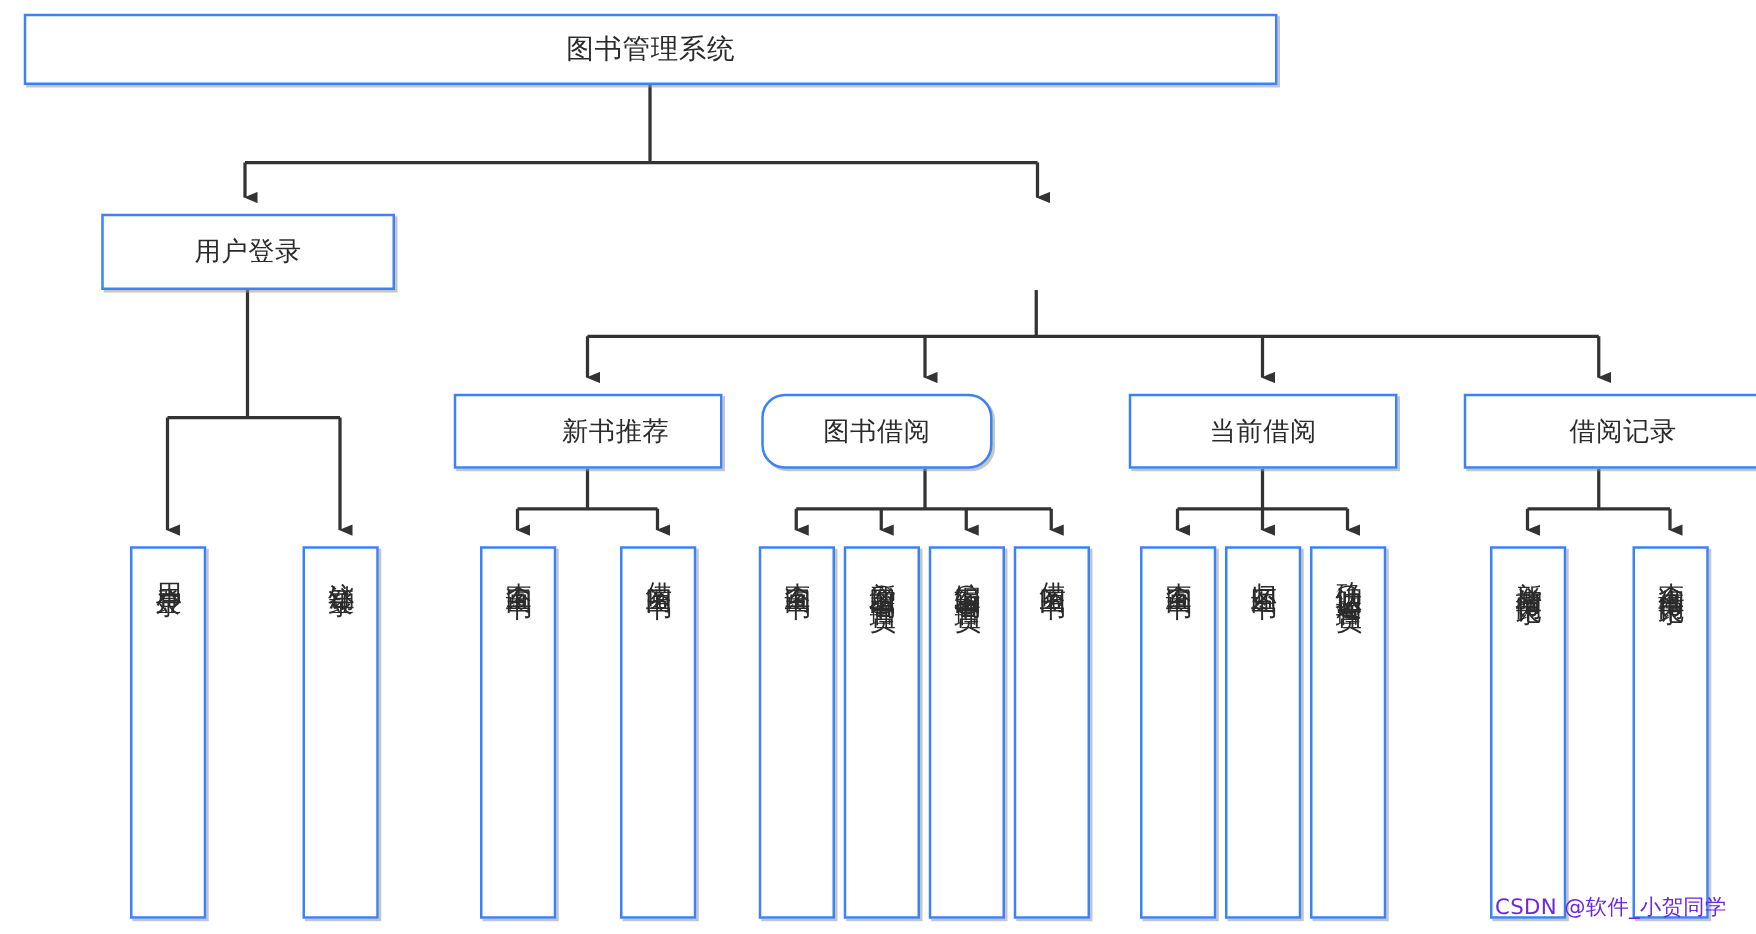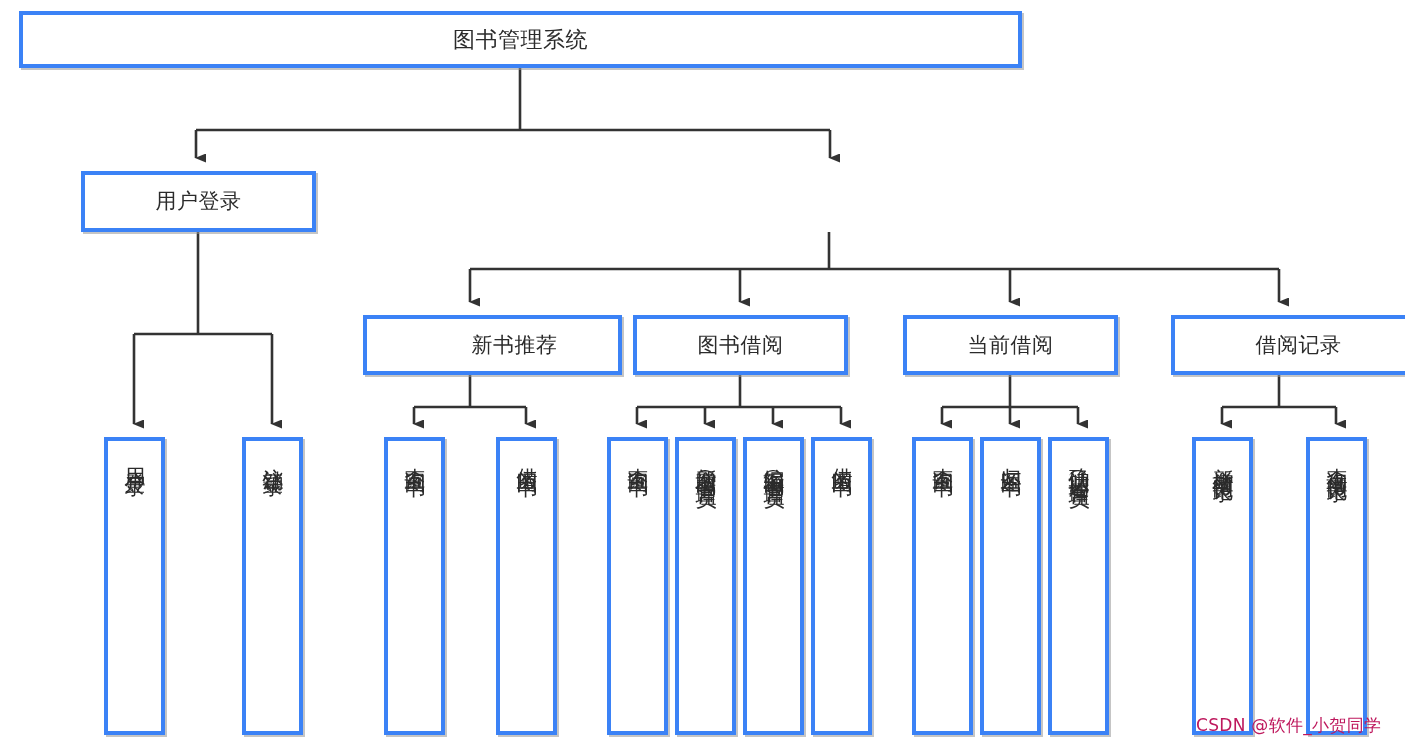--- a/index.html
+++ b/index.html
@@ -21,21 +21,21 @@
     position: absolute;
     left: 0;
     top: 0;
     width: 1405px;
     height: 747px;
   }
   .node {
     position: absolute;
     box-sizing: border-box;
     background: #ffffff;
-    border: 4px solid #3b82f6;
+    border: 2px solid #3b82f6;
     box-shadow: 2px 2px 0 0 rgba(150,150,150,0.55);
     display: flex;
     align-items: center;
     justify-content: center;
     z-index: 3;
   }
   .node-label {
     color: #2b2b2b;
     font-size: 21px;
     line-height: 1.05;
@@ -54,21 +54,21 @@
     letter-spacing: 3px;
     line-height: 1;
     font-size: 21px;
   }
   .node.root .node-label { font-size: 22px; }
   #watermark {
     position: absolute;
     left: 1196px;
     top: 714px;
     font-size: 17px;
-    color: #be185d;
+    color: #6d28d9;
     white-space: nowrap;
     z-index: 5;
     letter-spacing: 0.3px;
   }
 </style>
 </head>
 <body>
 
 <div id="diagram-root">
 
@@ -124,24 +124,24 @@
   </svg>
 
   <div class="node root" style="left:19px; top:11px; width:1003px; height:57px;">
     <span class="node-label">图书管理系统</span>
   </div>
 
   <div class="node" style="left:81px; top:171px; width:235px; height:61px;">
     <span class="node-label">用户登录</span>
   </div>
 
-  <div class="node" style="left:363px; top:315px; width:259px; height:60px;padding-left:44px;">
+  <div class="node" style="left:363px; top:315px; width:215px; height:60px;padding-left:44px;">
     <span class="node-label">新书推荐</span>
   </div>
-  <div class="node" style="left:633px; top:315px; width:215px; height:60px;">
+  <div class="node" style="left:609px; top:315px; width:185px; height:60px;border-radius:19px;">
     <span class="node-label">图书借阅</span>
   </div>
   <div class="node" style="left:903px; top:315px; width:215px; height:60px;">
     <span class="node-label">当前借阅</span>
   </div>
   <div class="node" style="left:1171px; top:315px; width:255px; height:60px;">
     <span class="node-label">借阅记录</span>
   </div>
 
   <div class="node vertical" style="left:104px; top:437px; width:61px; height:298px;">

